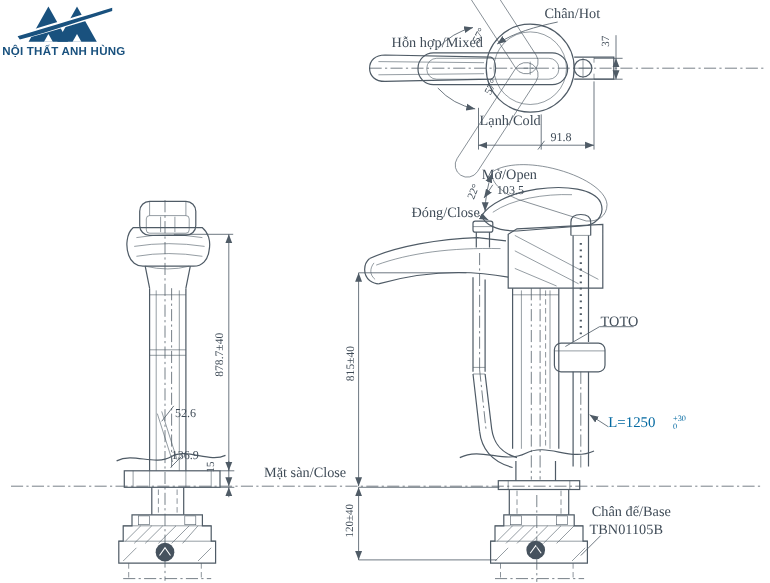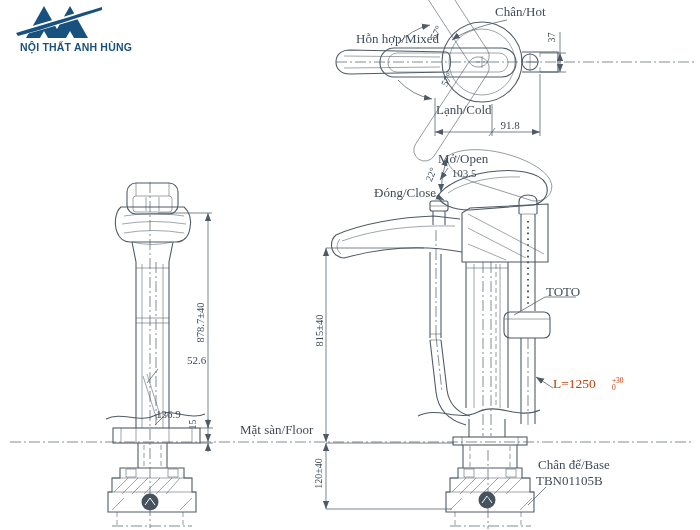--- a/index.html
+++ b/index.html
@@ -17,28 +17,28 @@
   .fillwhite{fill:#ffffff;stroke:none;}
   .filldark{fill:#46525e;stroke:none;}
 
   .lab{position:absolute;white-space:nowrap;color:#3f4b57;font-size:13px;}
   .num{position:absolute;white-space:nowrap;color:#3f4b57;font-size:11px;}
   .ctr{text-align:center;}
   .rot90{transform:rotate(-90deg);transform-origin:center;}
   .rot62{transform:rotate(-62deg);transform-origin:center;}
   .rot68{transform:rotate(-68deg);transform-origin:center;}
 
-  #logo-text{position:absolute;left:20px;top:41px;width:108px;
+  #logo-text{position:absolute;left:2px;top:41px;width:108px;
     font-family:"Liberation Sans", sans-serif;font-weight:bold;font-size:10.5px;
     letter-spacing:0.2px;color:#19517e;white-space:nowrap;}
   #product-title{position:absolute;left:94px;top:6px;
     font-family:"Liberation Sans", sans-serif;font-weight:bold;font-style:italic;
     font-size:20px;letter-spacing:0.5px;color:#3a4452;white-space:nowrap;}
 
-  .tolwrap{position:absolute;left:553px;top:376px;display:flex;align-items:center;color:#c2410c;}
+  .tolwrap{position:absolute;left:553px;top:376px;display:flex;align-items:center;color:#0369a1;}
   .tolwrap .mainv{font-size:13.5px;}
   .tolstack{display:flex;flex-direction:column;margin-left:16px;font-size:7.5px;line-height:7px;}
 </style>
 </head>
 <body>
 
 <div id="stage">
 
   <svg width="700" height="530" viewBox="0 0 700 530">
     <defs>
@@ -216,22 +216,22 @@
   <div class="tolwrap">
     <span class="mainv">L=1250</span>
     <span class="tolstack">
       <span>+30</span>
       <span>0</span>
     </span>
   </div>
 
   <div class="num ctr rot90" style="left:284px;top:325px;width:70px;font-size:10.5px;">815±40</div>
   <div class="num ctr rot90" style="left:283px;top:468px;width:70px;font-size:10px;">120±40</div>
-  <div class="lab" style="left:240px;top:422px;">Mặt sàn/Floor</div>
+  <div class="lab" style="left:240px;top:422px;">Mặt sàn/Close</div>
   <div class="lab" style="left:538px;top:457px;">Chân đế/Base</div>
   <div class="lab" style="left:536px;top:473px;">TBN01105B</div>
 
   <div class="num ctr rot90" style="left:160px;top:317px;width:80px;font-size:10.5px;">878.7±40</div>
-  <div class="num" style="left:159px;top:354px;margin-left:28px;">52.6</div>
+  <div class="num" style="left:159px;top:370px;">52.6</div>
   <div class="num" style="left:156px;top:408px;">136.9</div>
   <div class="num ctr rot90" style="left:172px;top:419px;width:40px;font-size:10px;">15</div>
 
 </div>
 
 </body></html>

